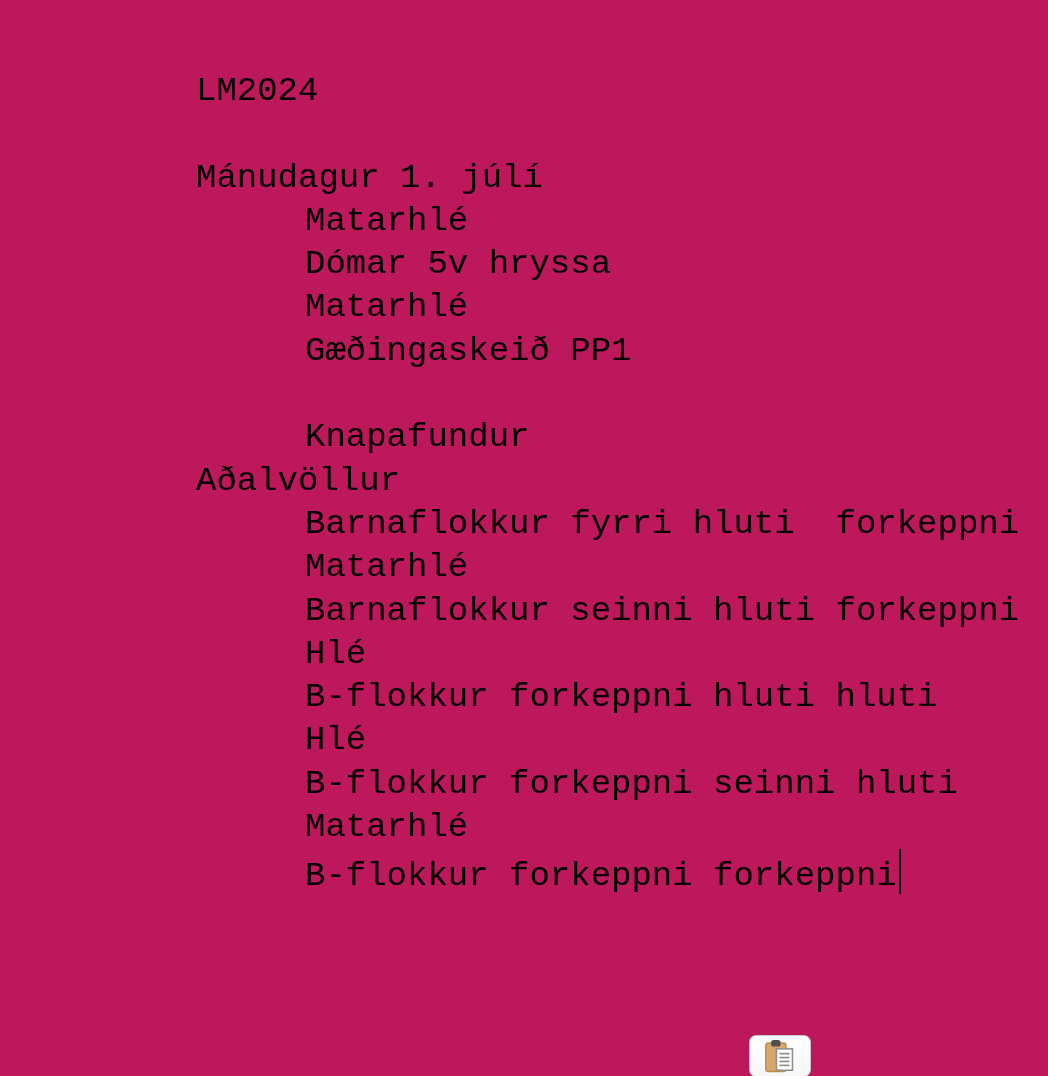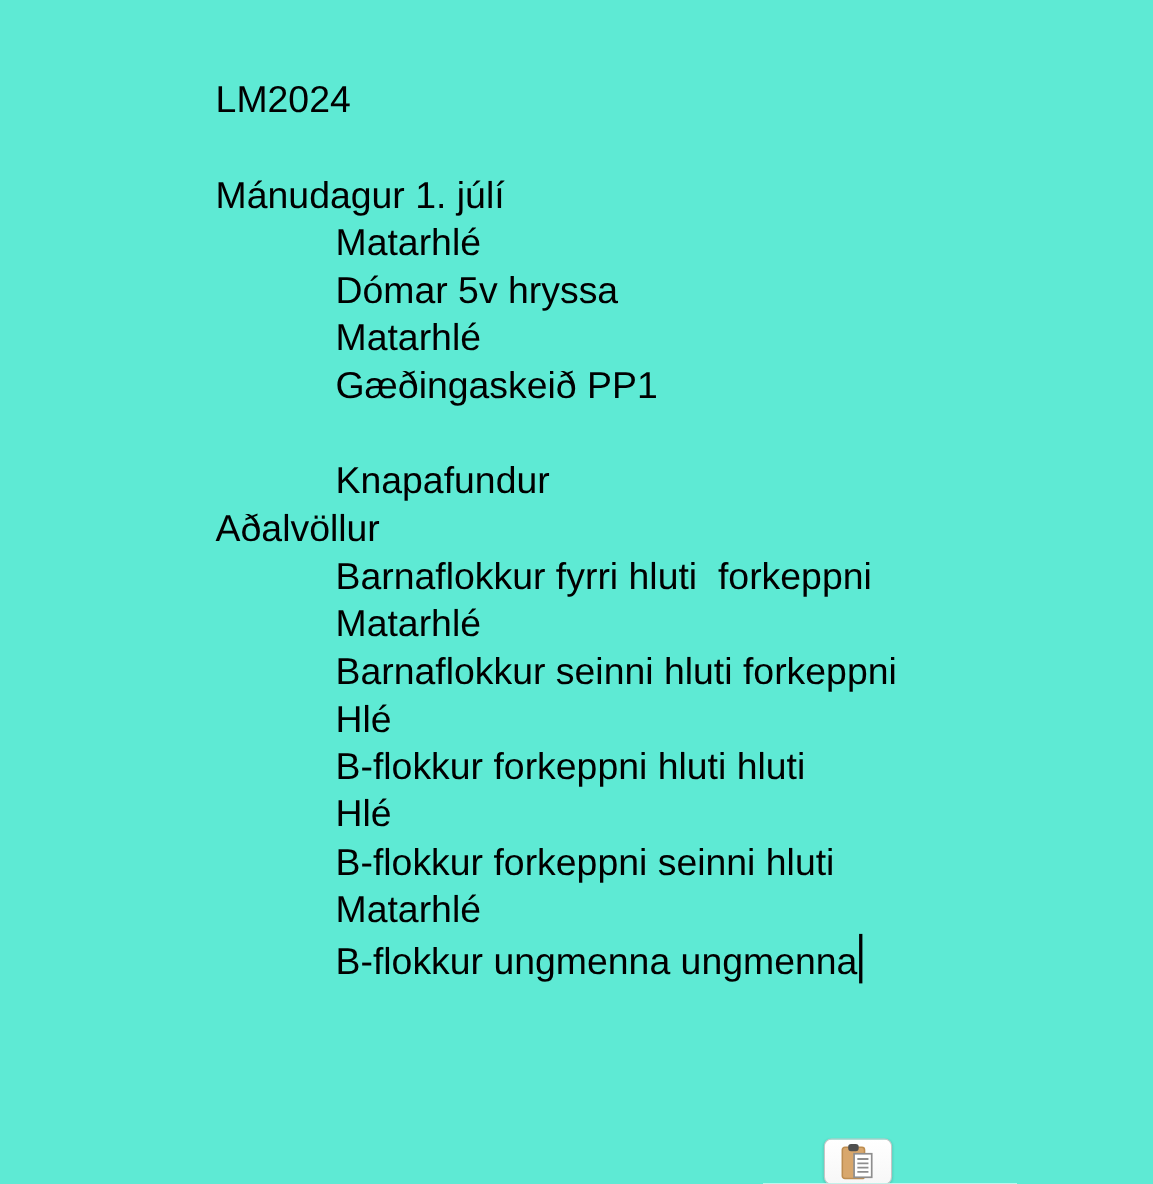--- a/index.html
+++ b/index.html
@@ -5,22 +5,22 @@
   html, body {
     margin: 0;
     padding: 0;
     background: #ffffff;
   }
   .screen {
     position: relative;
     width: 1048px;
     height: 1076px;
     overflow: hidden;
-    background: #5eead4;
-    font-family: Liberation Sans, sans-serif;
+    background: #be185d;
+    font-family: Liberation Mono, monospace;
     color: #000000;
   }
   .doc {
     position: absolute;
     left: 0;
     top: 0;
     width: 100%;
     padding: 70px 0 0 196px;
     box-sizing: border-box;
     font-size: 34px;
@@ -81,21 +81,21 @@
       <div class="line indent"><span>Knapafundur</span></div>
       <div class="line"><span>Aðalvöllur</span></div>
       <div class="line indent"><span>Barnaflokkur fyrri hluti  forkeppni</span></div>
       <div class="line indent"><span>Matarhlé</span></div>
       <div class="line indent"><span>Barnaflokkur seinni hluti forkeppni</span></div>
       <div class="line indent"><span>Hlé</span></div>
       <div class="line indent"><span>B-flokkur forkeppni hluti hluti</span></div>
       <div class="line indent"><span>Hlé</span></div>
       <div class="line indent"><span>B-flokkur forkeppni seinni hluti</span></div>
       <div class="line indent"><span>Matarhlé</span></div>
-      <div class="line indent"><span>B-flokkur ungmenna ungmenna</span><span class="caret" style="background: rgb(0, 0, 0);"></span></div>
+      <div class="line indent"><span>B-flokkur forkeppni forkeppni</span><span class="caret" style="background: rgb(0, 0, 0);"></span></div>
     </div>
 
   <button class="paste-btn">
     <svg width="38" height="36" viewBox="0 0 32 30">
 
       <rect x="4" y="4" width="17" height="24" rx="2" stroke-width="1.2" fill="#d8a76c"></rect>
       <rect x="4" y="4" width="17" height="24" rx="2" fill="none" stroke-width="1.2" stroke="#bd8d50"></rect>
 
       <rect x="8.5" y="1.5" width="8" height="5.5" rx="2.2" fill="#4f4f4f"></rect>
       <circle cx="12.5" cy="3.2" r="1.4" fill="#4f4f4f"></circle>

